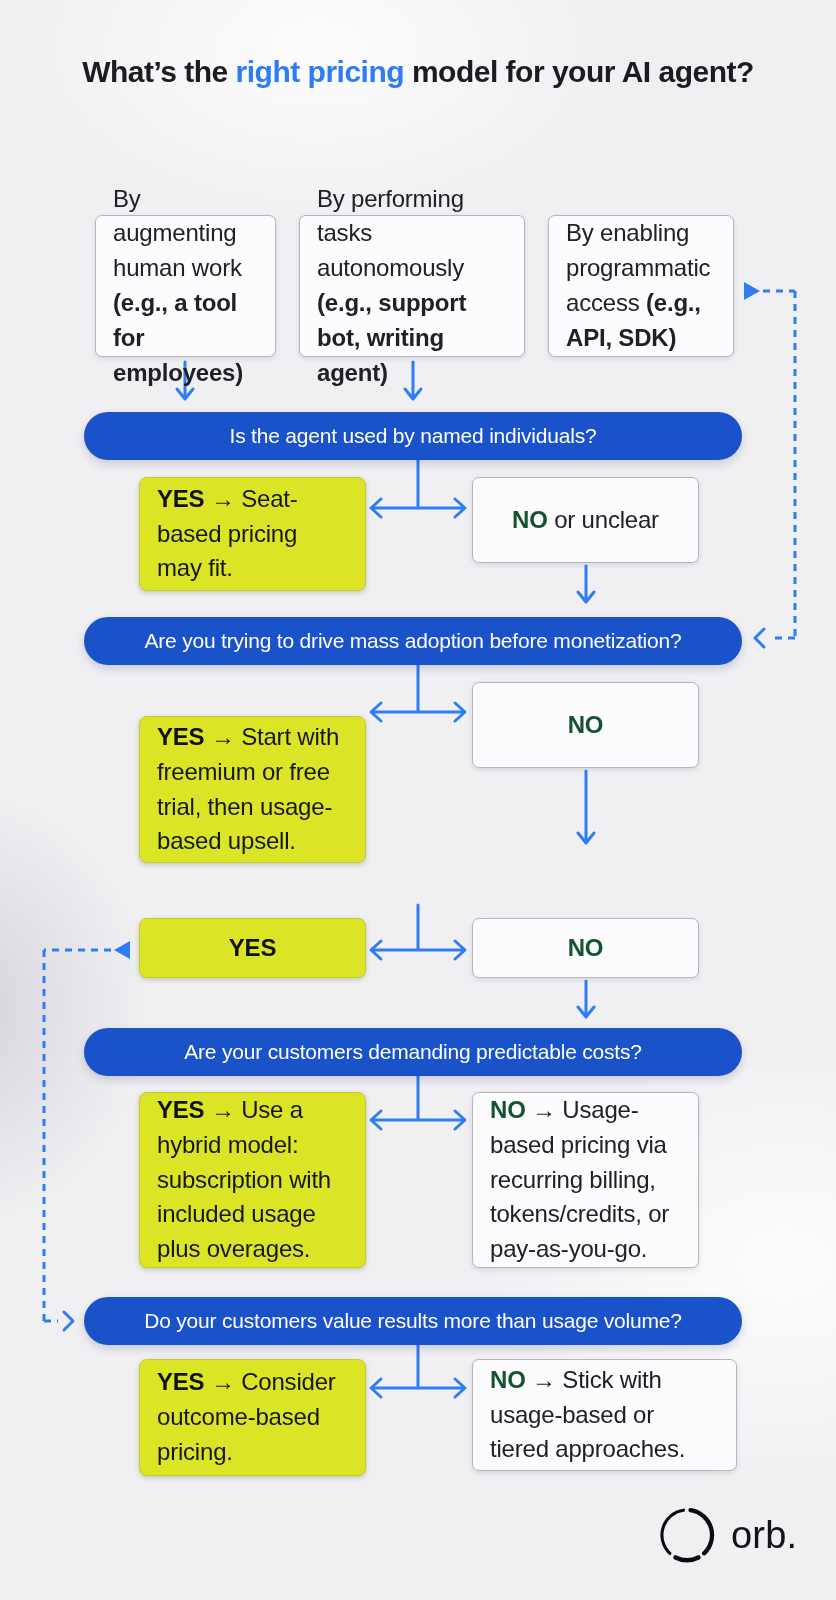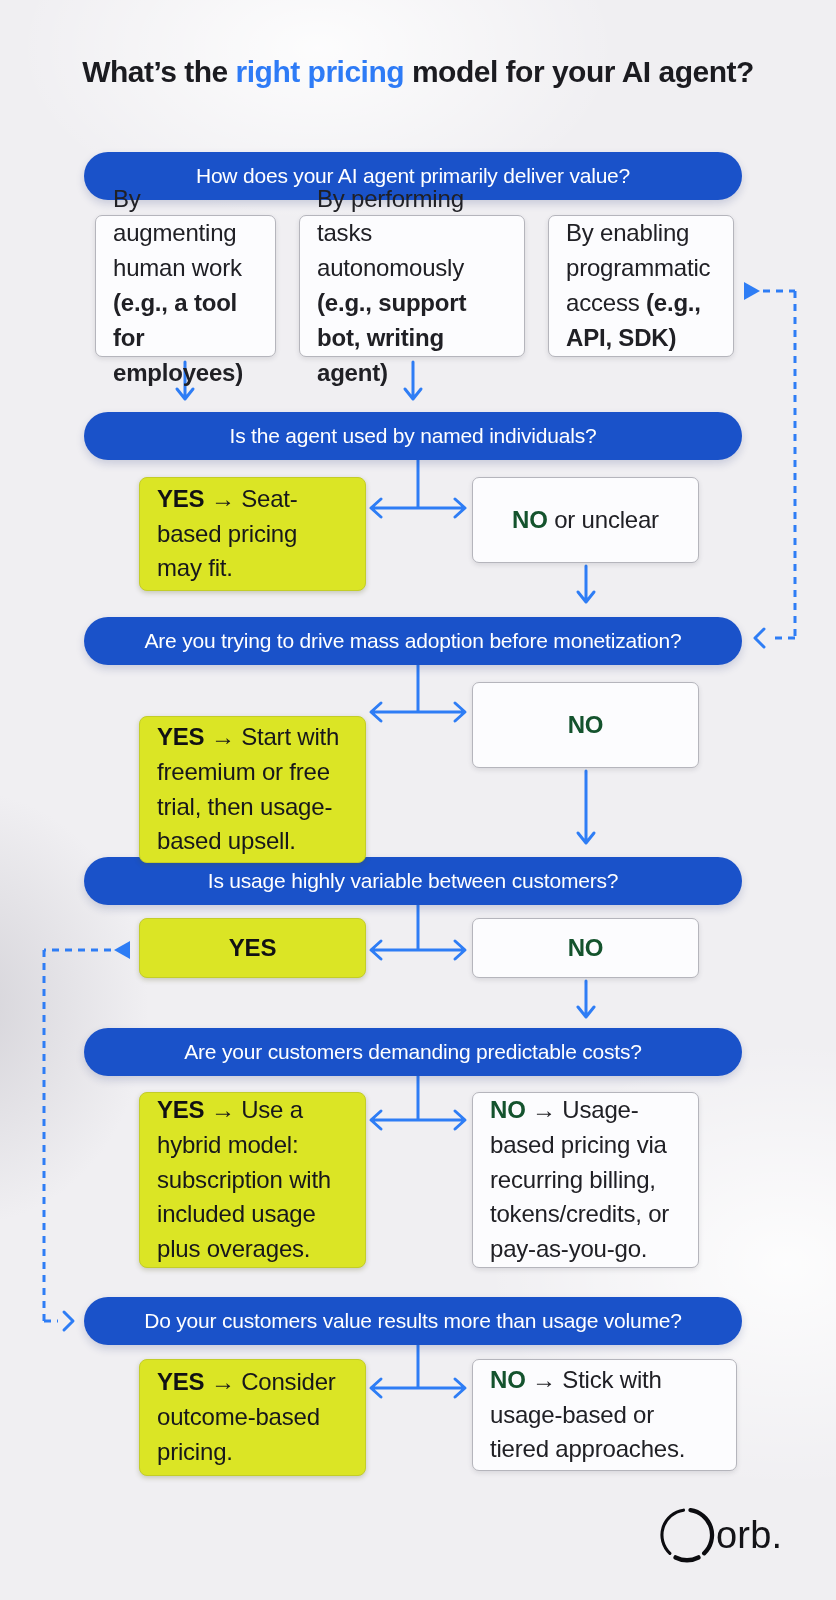--- a/index.html
+++ b/index.html
@@ -34,21 +34,21 @@
     padding:14px 17px;display:flex;align-items:center;
     font-size:24px;line-height:1.45;color:#202025;letter-spacing:-0.2px;
     box-shadow:0 2px 5px rgba(40,40,55,.12);
   }
   .box p{margin:0;}
   .yellow{background:#dbe525;border-color:#c3cd28;color:#17171b;box-shadow:0 2px 5px rgba(75,82,20,.25);border-radius:8px;}
   .center{justify-content:center;text-align:center;}
   .ys{font-weight:700;color:#111114;}
   .ns{font-weight:700;color:#14532d;}
   .b{font-weight:700;}
-  .logo{position:absolute;z-index:2;left:658px;top:1506px;display:flex;align-items:center;}
+  .logo{position:absolute;z-index:2;left:658px;top:1506px;display:flex;align-items:center;gap:15px;}
   .orbmark{display:block;}
   .orbmark path{fill:none;stroke:#0c0c10;stroke-linecap:round;}
   .wordmark{font-size:38px;font-weight:500;color:#141418;letter-spacing:0.2px;}
 </style>
 </head>
 <body>
 
 <div class="canvas">
 
   <svg class="connectors" width="836" height="1600" viewBox="0 0 836 1600">
@@ -100,24 +100,22 @@
 
     <g>
       <polygon class="tri" points="130,941 114,950 130,959"></polygon>
       <path class="ln dash" d="M111 950 H44 M44 950 V1321 M44 1321 H58"></path>
       <path class="ln" d="M64 1312 L73 1321 L64 1330"></path>
     </g>
   </svg>
 
   <h1 class="title"><span>What’s the </span><span class="hl">right pricing</span><span> model for your AI agent?</span></h1>
 
-  <div class="pill" style="top:152px">How does your AI agent primarily deliver value?</div>
   <div class="pill" style="top:412px">Is the agent used by named individuals?</div>
   <div class="pill" style="top:617px">Are you trying to drive mass adoption before monetization?</div>
-  <div class="pill" style="top:857px">Is usage highly variable between customers?</div>
   <div class="pill" style="top:1028px">Are your customers demanding predictable costs?</div>
   <div class="pill" style="top:1297px">Do your customers value results more than usage volume?</div>
 
   <div class="box" style="left:95px;top:215px;width:181px;height:142px">
     <p><span>By augmenting human work</span> <span class="b">(e.g., a tool for employees)</span></p>
   </div>
   <div class="box" style="left:299px;top:215px;width:226px;height:142px">
     <p><span>By performing tasks autonomously</span> <span class="b">(e.g., support bot, writing agent)</span></p>
   </div>
   <div class="box" style="left:548px;top:215px;width:186px;height:142px">

